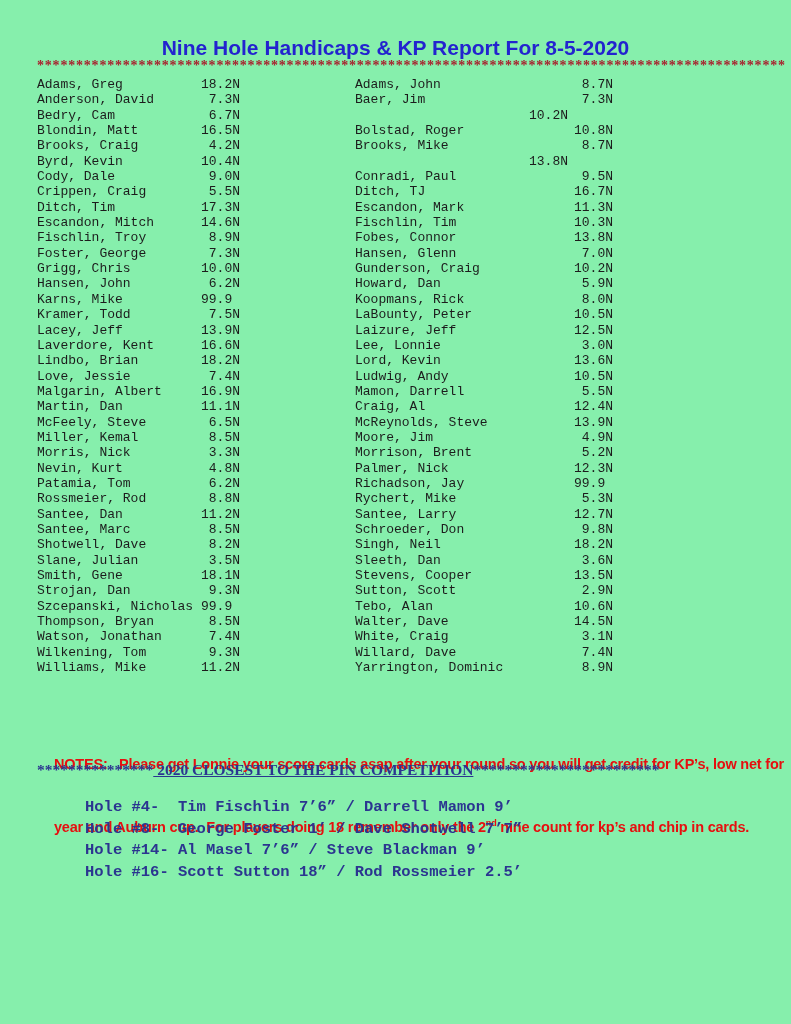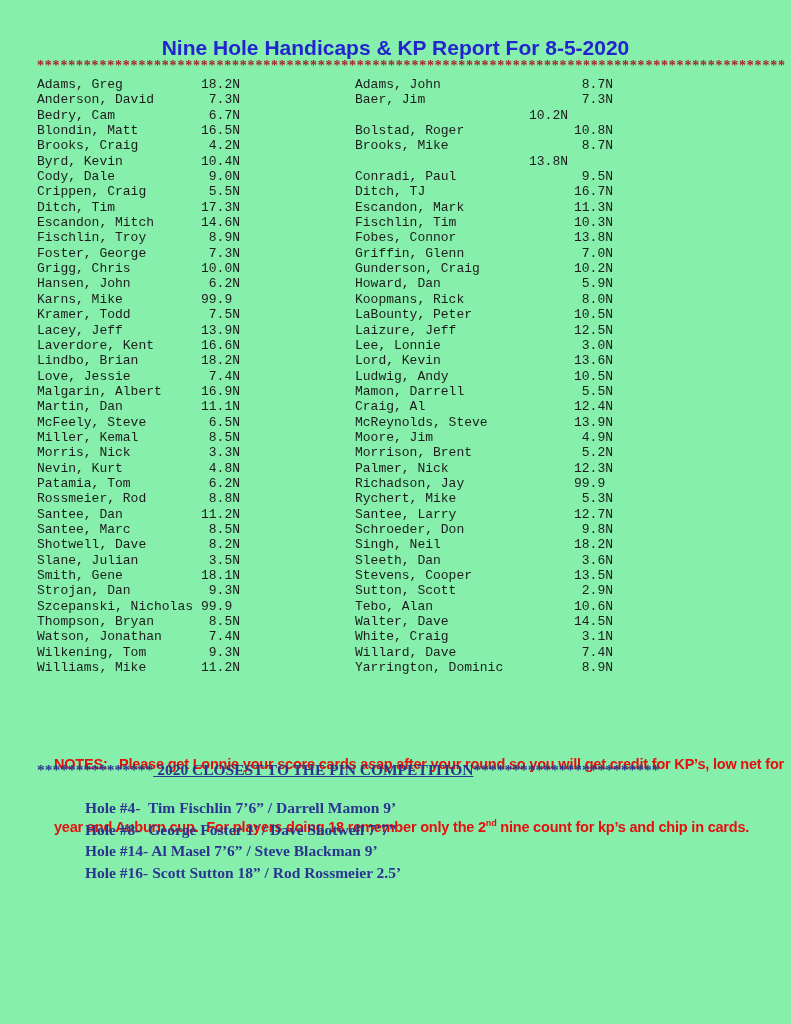--- a/index.html
+++ b/index.html
@@ -56,21 +56,21 @@
   .notes sup{font-size:9px;vertical-align:super;line-height:0;}
   .pin-line{
     position:absolute;top:761px;left:37px;width:720px;
     font-family:"Liberation Serif",serif;
     font-weight:bold;font-size:15.5px;
     color:#2b3590;white-space:nowrap;
   }
   .pin-line .underlined{text-decoration:underline;}
   .holes{
     position:absolute;top:797px;left:85px;
-    font-family:Liberation Serif, serif;
+    font-family:Liberation Mono, monospace;
     font-weight:bold;font-size:15.5px;line-height:21.5px;
     color:#2b3590;
   }
   .hole-line{white-space:pre;}
 </style>
 </head>
 <body>
 
 <div class="page">
 
@@ -83,21 +83,21 @@
       <div class="h-row"><div class="h-name">Anderson, David</div><div class="h-val">7.3N</div><div class="h-gap"></div><div class="h-name">Baer, Jim</div><div class="h-val">7.3N</div></div>
       <div class="h-row"><div class="h-name">Bedry, Cam</div><div class="h-val">6.7N</div><div class="h-gap"></div><div class="h-val">10.2N</div></div>
       <div class="h-row"><div class="h-name">Blondin, Matt</div><div class="h-val">16.5N</div><div class="h-gap"></div><div class="h-name">Bolstad, Roger</div><div class="h-val">10.8N</div></div>
       <div class="h-row"><div class="h-name">Brooks, Craig</div><div class="h-val">4.2N</div><div class="h-gap"></div><div class="h-name">Brooks, Mike</div><div class="h-val">8.7N</div></div>
       <div class="h-row"><div class="h-name">Byrd, Kevin</div><div class="h-val">10.4N</div><div class="h-gap"></div><div class="h-val">13.8N</div></div>
       <div class="h-row"><div class="h-name">Cody, Dale</div><div class="h-val">9.0N</div><div class="h-gap"></div><div class="h-name">Conradi, Paul</div><div class="h-val">9.5N</div></div>
       <div class="h-row"><div class="h-name">Crippen, Craig</div><div class="h-val">5.5N</div><div class="h-gap"></div><div class="h-name">Ditch, TJ</div><div class="h-val">16.7N</div></div>
       <div class="h-row"><div class="h-name">Ditch, Tim</div><div class="h-val">17.3N</div><div class="h-gap"></div><div class="h-name">Escandon, Mark</div><div class="h-val">11.3N</div></div>
       <div class="h-row"><div class="h-name">Escandon, Mitch</div><div class="h-val">14.6N</div><div class="h-gap"></div><div class="h-name">Fischlin, Tim</div><div class="h-val">10.3N</div></div>
       <div class="h-row"><div class="h-name">Fischlin, Troy</div><div class="h-val">8.9N</div><div class="h-gap"></div><div class="h-name">Fobes, Connor</div><div class="h-val">13.8N</div></div>
-      <div class="h-row"><div class="h-name">Foster, George</div><div class="h-val">7.3N</div><div class="h-gap"></div><div class="h-name">Griffin, Glenn</div><div class="h-val">7.0N</div></div>
+      <div class="h-row"><div class="h-name">Foster, George</div><div class="h-val">7.3N</div><div class="h-gap"></div><div class="h-name">Hansen, Glenn</div><div class="h-val">7.0N</div></div>
       <div class="h-row"><div class="h-name">Grigg, Chris</div><div class="h-val">10.0N</div><div class="h-gap"></div><div class="h-name">Gunderson, Craig</div><div class="h-val">10.2N</div></div>
       <div class="h-row"><div class="h-name">Hansen, John</div><div class="h-val">6.2N</div><div class="h-gap"></div><div class="h-name">Howard, Dan</div><div class="h-val">5.9N</div></div>
       <div class="h-row"><div class="h-name">Karns, Mike</div><div class="h-val">99.9&nbsp;</div><div class="h-gap"></div><div class="h-name">Koopmans, Rick</div><div class="h-val">8.0N</div></div>
       <div class="h-row"><div class="h-name">Kramer, Todd</div><div class="h-val">7.5N</div><div class="h-gap"></div><div class="h-name">LaBounty, Peter</div><div class="h-val">10.5N</div></div>
       <div class="h-row"><div class="h-name">Lacey, Jeff</div><div class="h-val">13.9N</div><div class="h-gap"></div><div class="h-name">Laizure, Jeff</div><div class="h-val">12.5N</div></div>
       <div class="h-row"><div class="h-name">Laverdore, Kent</div><div class="h-val">16.6N</div><div class="h-gap"></div><div class="h-name">Lee, Lonnie</div><div class="h-val">3.0N</div></div>
       <div class="h-row"><div class="h-name">Lindbo, Brian</div><div class="h-val">18.2N</div><div class="h-gap"></div><div class="h-name">Lord, Kevin</div><div class="h-val">13.6N</div></div>
       <div class="h-row"><div class="h-name">Love, Jessie</div><div class="h-val">7.4N</div><div class="h-gap"></div><div class="h-name">Ludwig, Andy</div><div class="h-val">10.5N</div></div>
       <div class="h-row"><div class="h-name">Malgarin, Albert</div><div class="h-val">16.9N</div><div class="h-gap"></div><div class="h-name">Mamon, Darrell</div><div class="h-val">5.5N</div></div>
       <div class="h-row"><div class="h-name">Martin, Dan</div><div class="h-val">11.1N</div><div class="h-gap"></div><div class="h-name">Craig, Al</div><div class="h-val">12.4N</div></div>

